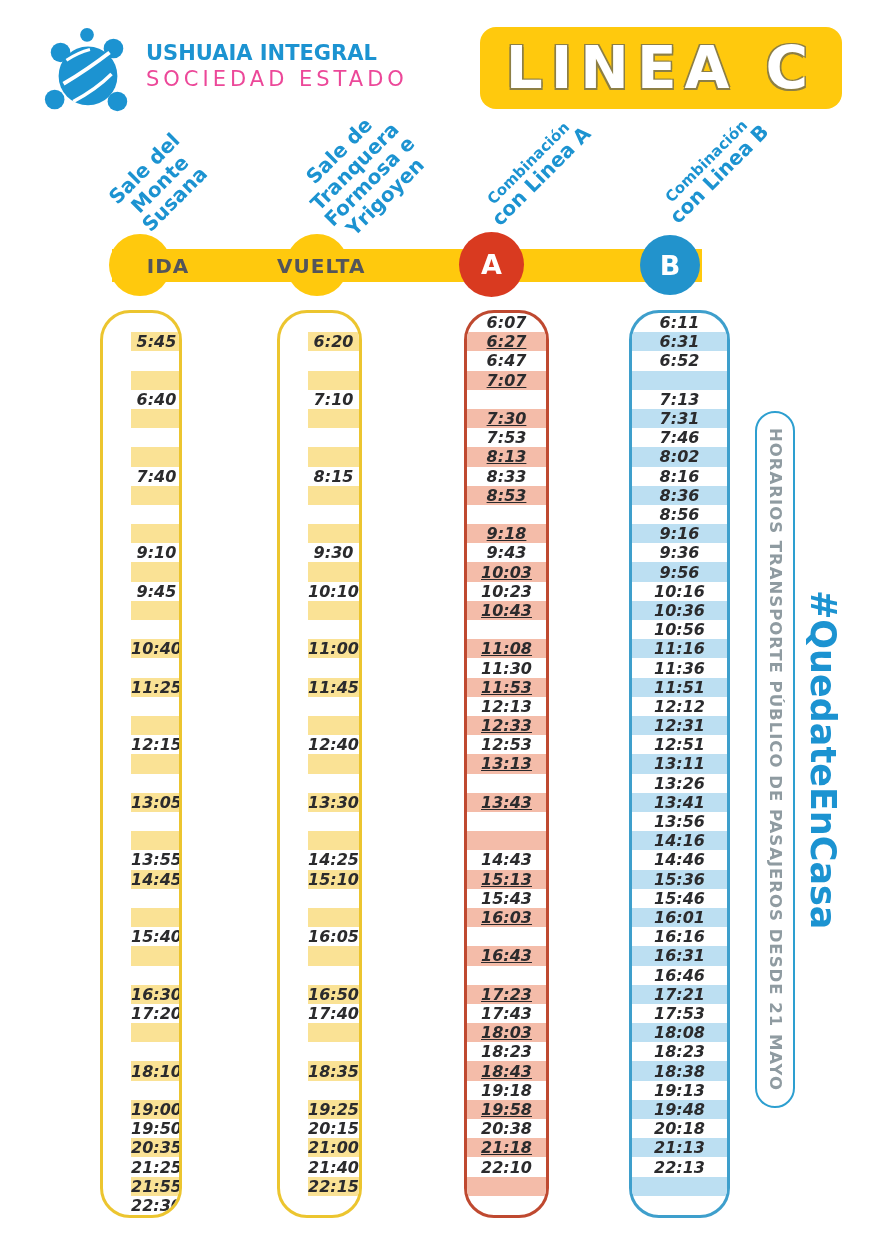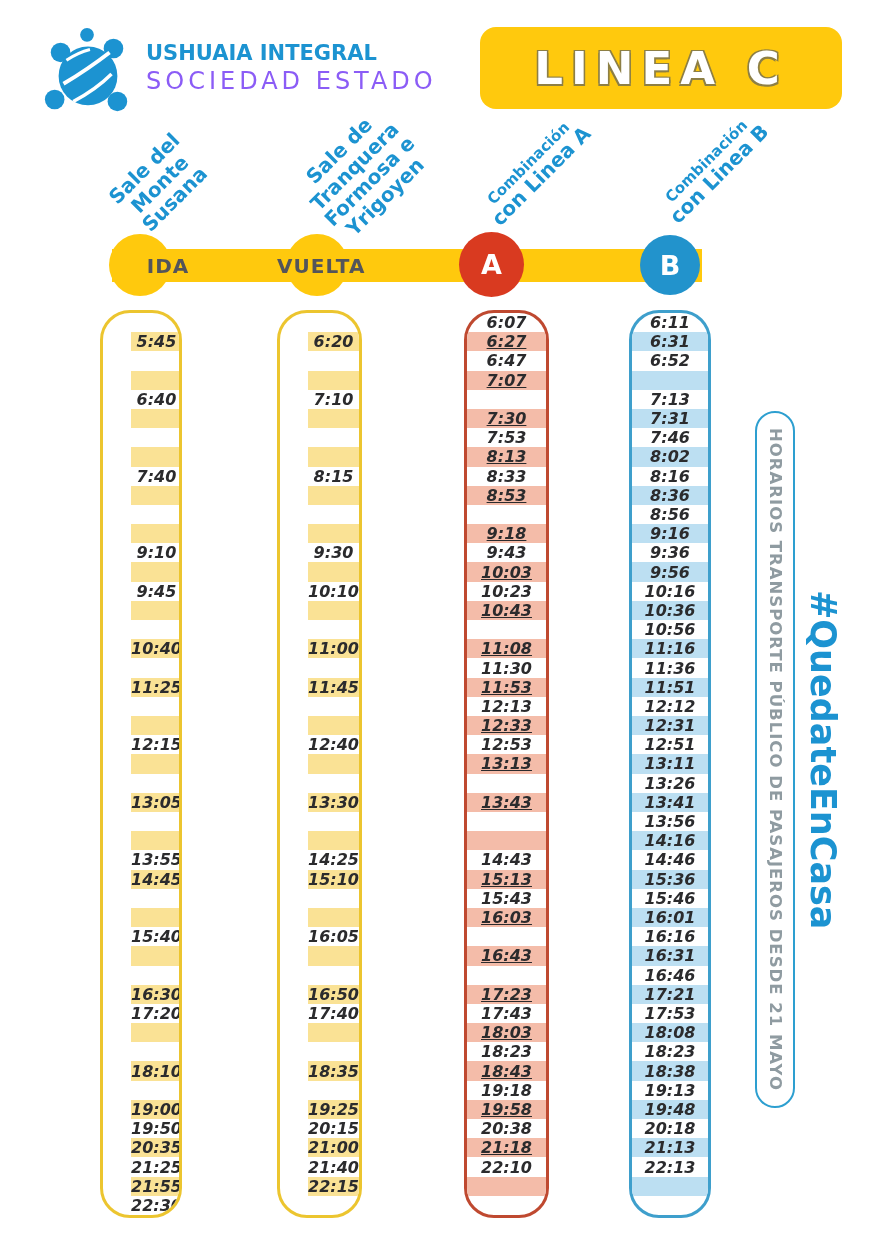--- a/index.html
+++ b/index.html
@@ -4,27 +4,27 @@
 <style>
   html,body{margin:0;padding:0;background:#ffffff;}
   .page{
     position:relative;width:878px;height:1235px;background:#ffffff;overflow:hidden;
     font-family:"DejaVu Sans","Liberation Sans",sans-serif;
   }
   
   .logo{position:absolute;left:38px;top:25px;width:100px;height:98px;}
   .brand{position:absolute;left:146px;top:42px;}
   .brand-title{font-size:21px;font-weight:800;color:#1C93D1;letter-spacing:0px;line-height:1.05;}
-  .brand-sub{font-size:24px;font-weight:400;color:#8b5cf6;letter-spacing:4px;margin-top:3px;}
+  .brand-sub{font-size:21px;font-weight:400;color:#ec4899;letter-spacing:4px;margin-top:3px;}
   .banner{
     position:absolute;left:480px;top:27px;width:362px;height:82px;background:#FFC90D;
     border-radius:16px;display:flex;align-items:center;justify-content:center;
   }
   .banner-text{
-    font-size:45px;font-weight:800;color:#ffffff;letter-spacing:8px;
+    font-size:58px;font-weight:800;color:#ffffff;letter-spacing:8px;
     text-shadow:-1.5px -1.5px 0 #8d7f45,1.5px -1.5px 0 #8d7f45,-1.5px 1.5px 0 #8d7f45,1.5px 1.5px 0 #8d7f45;
   }
   
   .col-header{
     position:absolute;color:#1C93D1;transform:rotate(-45deg);
     text-align:center;line-height:1.08;
   }
   .col-header .hl{font-size:20px;font-weight:800;}
   .col-header .hl.small{font-size:15px;font-weight:700;}
   
@@ -268,21 +268,21 @@
       <div class="row">18:23</div>
       <div class="row stripe-red">18:43</div>
       <div class="row">19:18</div>
       <div class="row stripe-red">19:58</div>
       <div class="row">20:38</div>
       <div class="row stripe-red">21:18</div>
       <div class="row">22:10</div>
       <div class="row stripe-red"></div>
       <div class="row"></div>
     </div>
-  <div class="pill pill-blue" style="left:629px;width:82px;">
+  <div class="pill pill-blue" style="left:629px;width:101px;">
       <div class="row">6:11</div>
       <div class="row stripe-blue">6:31</div>
       <div class="row">6:52</div>
       <div class="row stripe-blue"></div>
       <div class="row">7:13</div>
       <div class="row stripe-blue">7:31</div>
       <div class="row">7:46</div>
       <div class="row stripe-blue">8:02</div>
       <div class="row">8:16</div>
       <div class="row stripe-blue">8:36</div>

